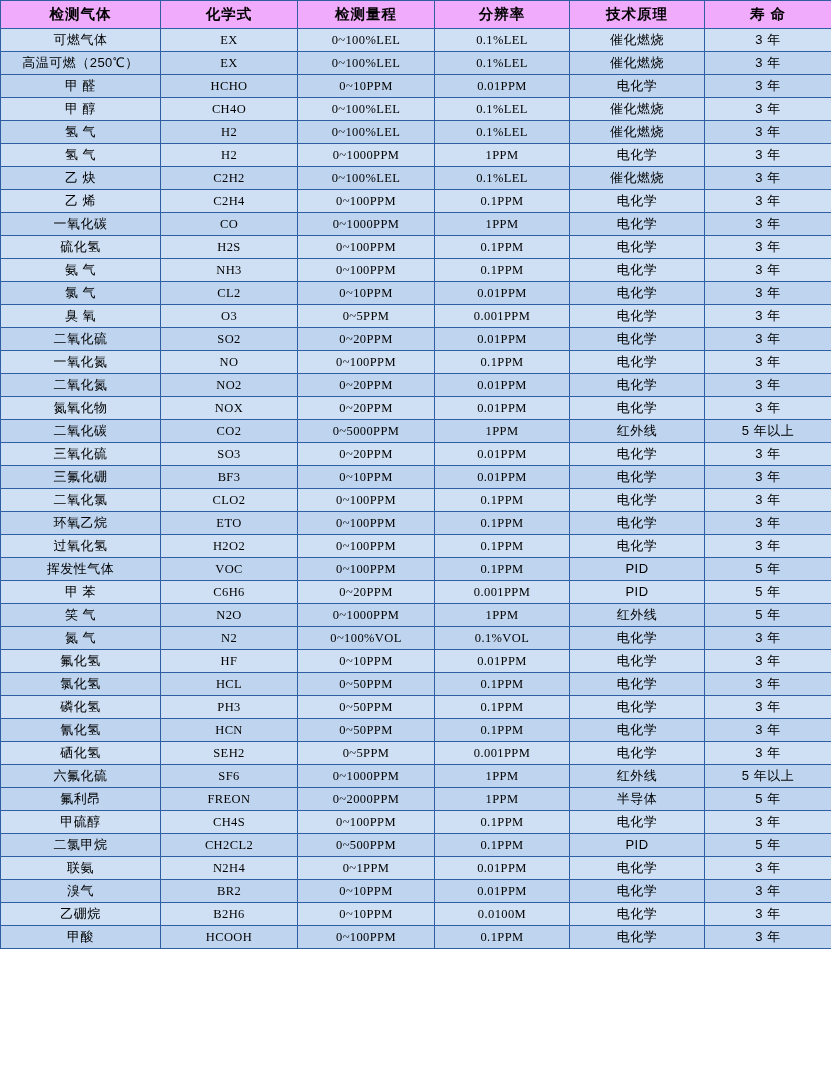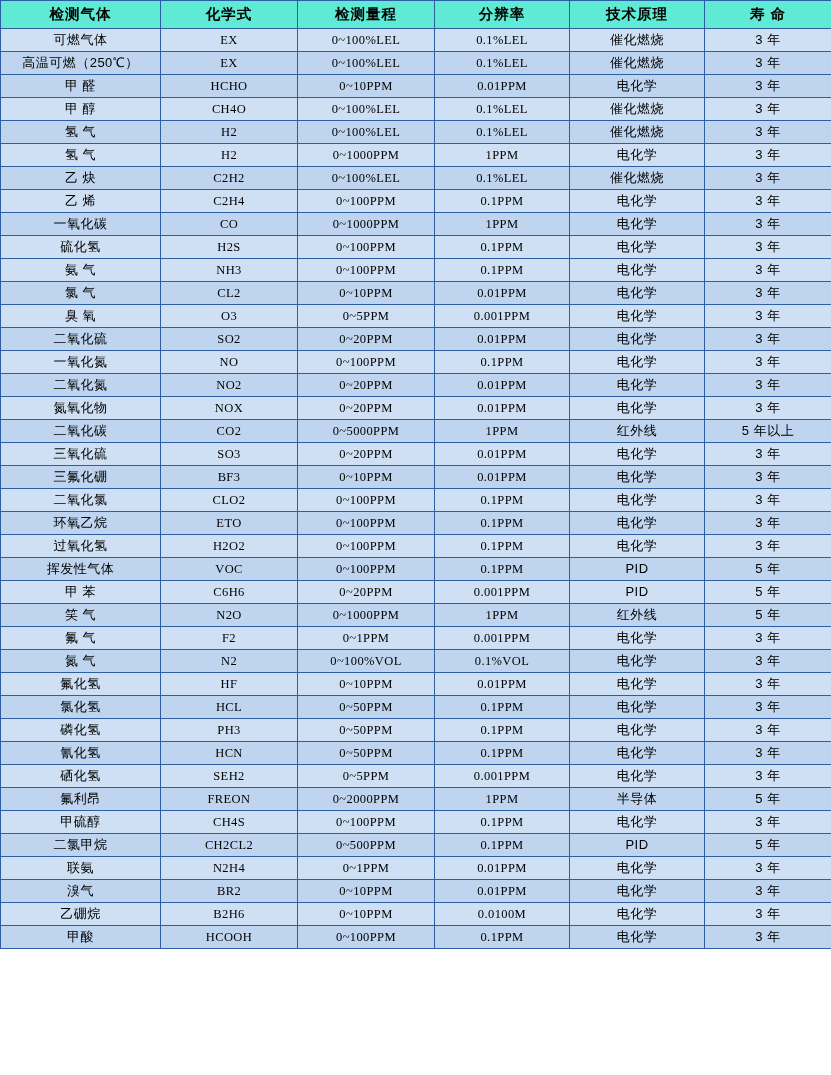--- a/index.html
+++ b/index.html
@@ -22,21 +22,21 @@
     vertical-align: middle;
     font-size: 13px;
     color: #000000;
     padding: 0;
     height: 22px;
     line-height: 22px;
     white-space: nowrap;
     overflow: hidden;
   }
   #gas-table thead th {
-    background: #5eead4;
+    background: #f0abfc;
     font-weight: bold;
     font-size: 14.5px;
     height: 27px;
     line-height: 27px;
     letter-spacing: 1px;
   }
   #gas-table tbody tr.odd td {
     background: #cfe0f4;
   }
   #gas-table tbody tr.even td {
@@ -287,28 +287,20 @@
         <td class="c-life">5 年</td>
       </tr>
       <tr class="even">
         <td class="c-name">笑  气</td>
         <td class="c-formula">N2O</td>
         <td class="c-range">0~1000PPM</td>
         <td class="c-res">1PPM</td>
         <td class="c-tech">红外线</td>
         <td class="c-life">5 年</td>
       </tr>
-      <tr class="odd">
-        <td class="c-name">氟  气</td>
-        <td class="c-formula">F2</td>
-        <td class="c-range">0~1PPM</td>
-        <td class="c-res">0.001PPM</td>
-        <td class="c-tech">电化学</td>
-        <td class="c-life">3 年</td>
-      </tr>
       <tr class="even">
         <td class="c-name">氮  气</td>
         <td class="c-formula">N2</td>
         <td class="c-range">0~100%VOL</td>
         <td class="c-res">0.1%VOL</td>
         <td class="c-tech">电化学</td>
         <td class="c-life">3 年</td>
       </tr>
       <tr class="odd">
         <td class="c-name">氟化氢</td>
@@ -344,20 +336,28 @@
       </tr>
       <tr class="odd">
         <td class="c-name">硒化氢</td>
         <td class="c-formula">SEH2</td>
         <td class="c-range">0~5PPM</td>
         <td class="c-res">0.001PPM</td>
         <td class="c-tech">电化学</td>
         <td class="c-life">3 年</td>
       </tr>
       <tr class="even">
+        <td class="c-name">六氟化硫</td>
+        <td class="c-formula">SF6</td>
+        <td class="c-range">0~1000PPM</td>
+        <td class="c-res">1PPM</td>
+        <td class="c-tech">红外线</td>
+        <td class="c-life">5 年以上</td>
+      </tr>
+      <tr class="even">
         <td class="c-name">氟利昂</td>
         <td class="c-formula">FREON</td>
         <td class="c-range">0~2000PPM</td>
         <td class="c-res">1PPM</td>
         <td class="c-tech">半导体</td>
         <td class="c-life">5 年</td>
       </tr>
       <tr class="odd">
         <td class="c-name">甲硫醇</td>
         <td class="c-formula">CH4S</td>

